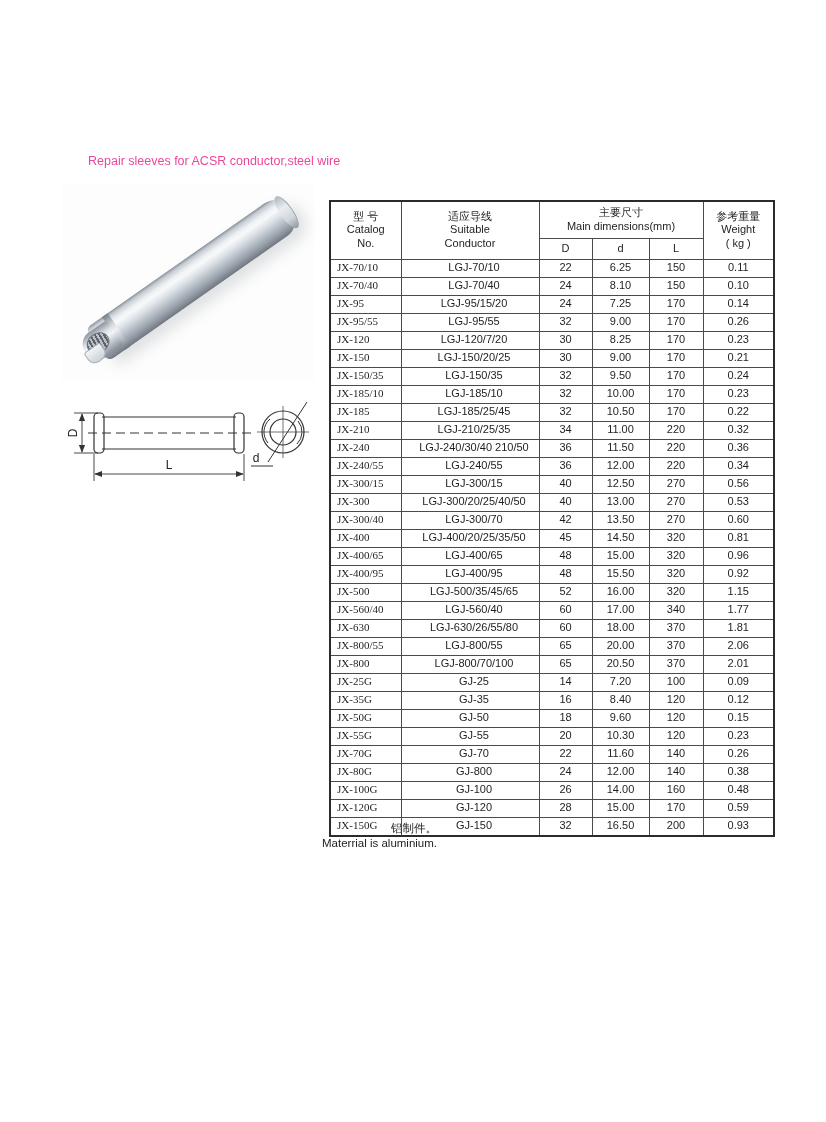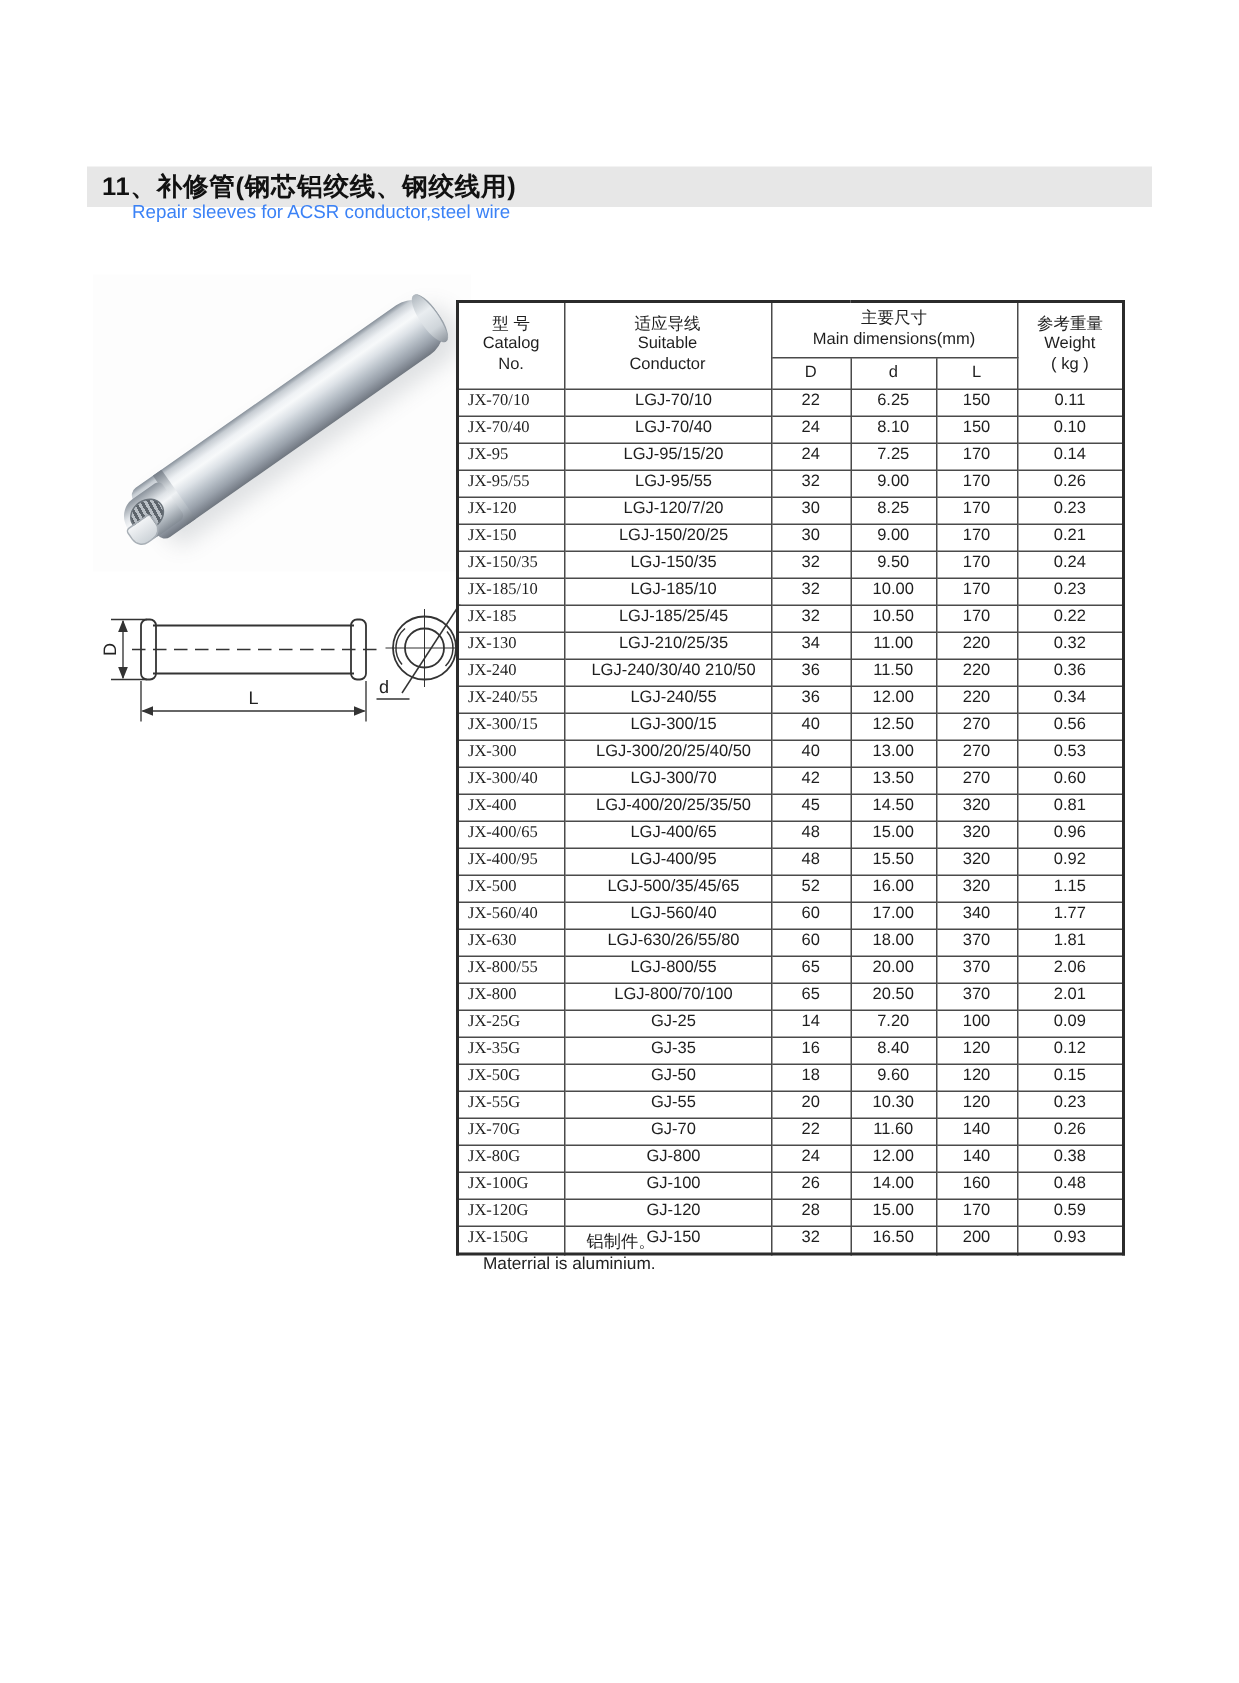--- a/index.html
+++ b/index.html
@@ -11,21 +11,21 @@
   
   .title-bar{
     position:absolute;left:58px;top:111px;width:710px;height:27px;
     background:#e7e7e7;display:flex;align-items:center;
   }
   .title-bar h1{
     margin:0;padding:0 0 0 10px;font-size:17px;font-weight:bold;color:#111;
     letter-spacing:0.5px;
   }
   .subtitle{
-    position:absolute;left:88px;top:134px;font-size:12.5px;color:#3b82f6;
+    position:absolute;left:88px;top:154px;font-size:12.5px;color:#ec4899;
   }
 
   
   .photo{
     position:absolute;left:62px;top:183px;width:252px;height:198px;background:#fdfdfd;
   }
   .tube{
     position:absolute;left:35px;top:142px;width:238px;height:40px;
     transform-origin:0 50%;transform:rotate(-35deg);
     border-radius:6px 20px 20px 6px / 6px 50% 50% 6px;
@@ -59,21 +59,21 @@
     background:linear-gradient(to bottom,#f2f4f6,#cdd3d8);
     border:1px solid #a8afb6;
   }
 
   
   .drawing{position:absolute;left:68px;top:388px;width:250px;height:110px;}
   .drawing svg{display:block;}
 
   
   .spec-table{
-    position:absolute;left:304px;top:200px;border-collapse:collapse;
+    position:absolute;left:329px;top:200px;border-collapse:collapse;
     font-size:11px;color:#1e1e1e;table-layout:fixed;
   }
   .spec-table th,.spec-table td{
     border:1px solid #4a4a4a;padding:0;line-height:1.25;
     font-weight:normal;background:#fff;overflow:hidden;white-space:nowrap;
   }
   .spec-table{border:2px solid #2b2b2b;}
   .spec-table thead th{text-align:center;vertical-align:middle;font-size:11px;}
   .th-group{height:37px;}
   .th-sub{height:21px;font-size:12px;}
@@ -90,23 +90,20 @@
 
   
   .notes{position:absolute;left:322px;top:821px;font-size:11.5px;line-height:1.3;color:#222;}
   .notes div{margin:0;text-align:right;}
 </style>
 </head>
 <body>
 
 <div id="page">
 
-  <div class="title-bar">
-    <h1>11、补修管(钢芯铝绞线、钢绞线用)</h1>
-  </div>
   <div class="subtitle">Repair sleeves for ACSR conductor,steel wire</div>
 
   <div class="photo">
     <div class="tube">
       <div class="tube-endcap"></div>
       <div class="tube-collar"></div>
       <div class="tube-neck">
         <div class="tube-thread"></div>
         <div class="tube-slot"></div>
       </div>
@@ -257,21 +254,21 @@
     </tr>
         <tr>
       <td class="cell-catalog">JX-185</td>
       <td class="cell-conductor">LGJ-185/25/45</td>
       <td class="cell-D">32</td>
       <td class="cell-d">10.50</td>
       <td class="cell-L">170</td>
       <td class="cell-weight">0.22</td>
     </tr>
         <tr>
-      <td class="cell-catalog">JX-130</td>
+      <td class="cell-catalog">JX-210</td>
       <td class="cell-conductor">LGJ-210/25/35</td>
       <td class="cell-D">34</td>
       <td class="cell-d">11.00</td>
       <td class="cell-L">220</td>
       <td class="cell-weight">0.32</td>
     </tr>
         <tr>
       <td class="cell-catalog">JX-240</td>
       <td class="cell-conductor">LGJ-240/30/40 210/50</td>
       <td class="cell-D">36</td>

